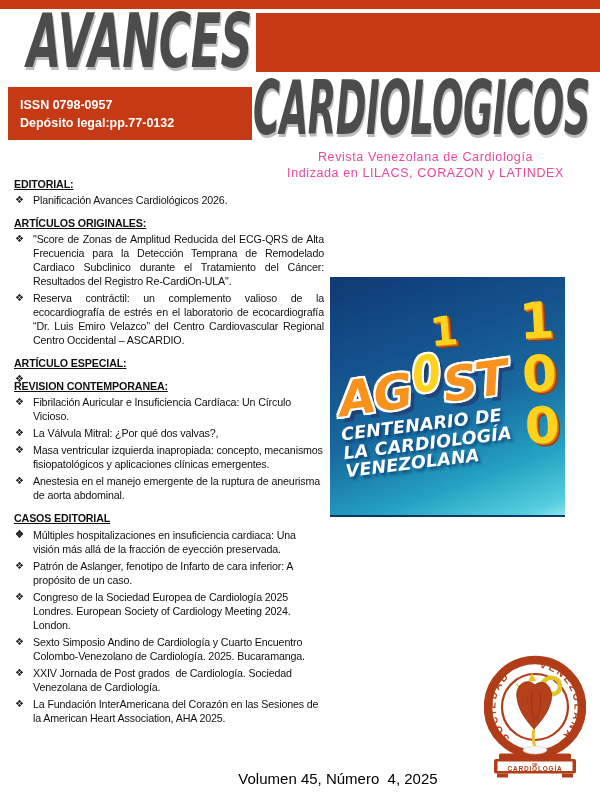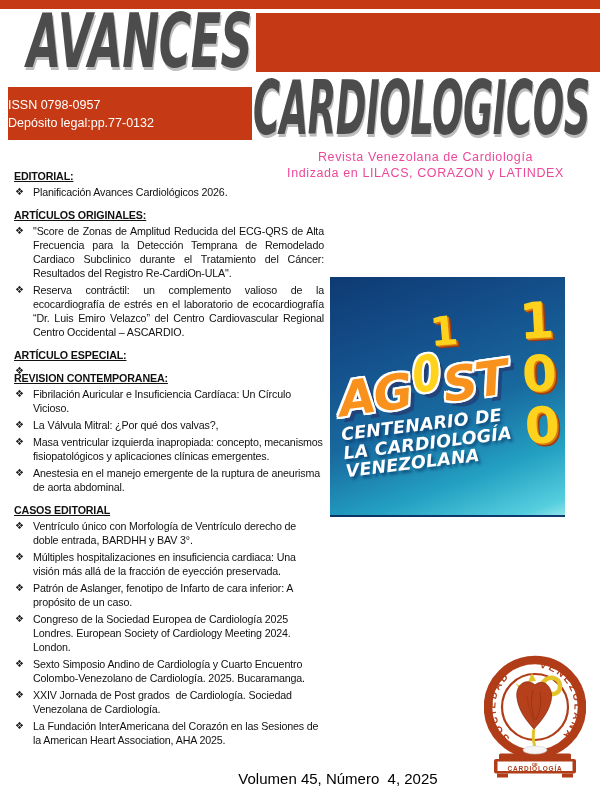--- a/index.html
+++ b/index.html
@@ -12,31 +12,31 @@
   .title{
     position:absolute;font-family:"DejaVu Sans",sans-serif;font-weight:bold;font-style:italic;
     color:#4c4c4c;line-height:1;white-space:nowrap;transform-origin:left top;
     text-shadow:2px 3px 0 #bdbdbd;
   }
   .title-avances{left:27px;top:4px;font-size:74px;letter-spacing:-1px;transform:scaleX(.60);}
   .title-cardio{left:253px;top:71px;font-size:74px;letter-spacing:-1px;transform:scaleX(.50);}
   .redblock-tr{position:absolute;left:256px;top:13px;width:344px;height:59px;background:#c53a14;}
   .redblock-left{
     position:absolute;left:8px;top:87px;width:244px;height:53px;background:#c53a14;
-    color:#fff;font-weight:normal;font-size:12.5px;line-height:1.45;
-    box-sizing:border-box;padding:9px 0 0 0;
+    color:#fff;font-weight:bold;font-size:12.5px;line-height:1.45;
+    box-sizing:border-box;padding:9px 0 0 12px;
   }
   .subtitle{
     position:absolute;left:253px;top:142px;width:345px;text-align:center;
     color:#ec4899;font-size:12.5px;line-height:1.25;letter-spacing:.6px;margin-top:8px;
   }
   
   .toc{position:absolute;left:14px;top:161px;width:310px;font-size:10.7px;line-height:14px;letter-spacing:-.15px;}
   .toc .heading{font-weight:bold;text-decoration:underline;margin:9px 0 2px 0;}
-  .toc .section:first-child .heading{margin-top:8px;}
+  .toc .section:first-child .heading{margin-top:16px;}
   .toc .item{position:relative;padding-left:19px;margin:1.5px 0 3px 0;}
   .toc .section:nth-of-type(2) .item{text-align:justify;}
   .toc .bullet{position:absolute;left:1px;top:0px;font-size:10px;color:#222;}
   
   .poster{
     position:absolute;left:330px;top:277px;width:235px;height:240px;overflow:hidden;
     background:linear-gradient(160deg,#0f3a72 0%,#14518d 30%,#18699f 55%,#23a0c2 78%,#55cede 95%,#8fe3ea 100%);
     border-bottom:2px solid rgba(10,45,90,.55);box-sizing:border-box;
   }
   .p-word{position:absolute;left:8px;top:86px;transform:rotate(-8deg);white-space:nowrap;}
@@ -102,21 +102,21 @@
     </div>
     <div class="section">
       <div class="heading">REVISION CONTEMPORANEA:</div>
       <div class="item"><span class="bullet">❖</span><span class="itext">Fibrilación Auricular e Insuficiencia Cardíaca: Un Círculo Vicioso.</span></div>
       <div class="item"><span class="bullet">❖</span><span class="itext">La Válvula Mitral: ¿Por qué dos valvas?,</span></div>
       <div class="item"><span class="bullet">❖</span><span class="itext">Masa ventricular izquierda inapropiada: concepto, mecanismos fisiopatológicos y aplicaciones clínicas emergentes.</span></div>
       <div class="item"><span class="bullet">❖</span><span class="itext">Anestesia en el manejo emergente de la ruptura de aneurisma de aorta abdominal.</span></div>
     </div>
     <div class="section">
       <div class="heading">CASOS EDITORIAL</div>
-      <div class="item"><span class="bullet">❖</span><span class="itext">Ventrículo único con Morfología de Ventrículo derecho de doble entrada, BARDHH y BAV 3°.</span></div>
+      <div class="item"><span class="bullet">❖</span></div>
       <div class="item"><span class="bullet">❖</span><span class="itext">Múltiples hospitalizaciones en insuficiencia cardiaca: Una visión más allá de la fracción de eyección preservada.</span></div>
       <div class="item"><span class="bullet">❖</span><span class="itext">Patrón de Aslanger, fenotipo de Infarto de cara inferior: A propósito de un caso.</span></div>
     </div>
     <div class="section">
       <div class="item"><span class="bullet">❖</span><span class="itext">Congreso de la Sociedad Europea de Cardiología 2025 Londres. European Society of Cardiology Meeting 2024. London.</span></div>
       <div class="item"><span class="bullet">❖</span><span class="itext">Sexto Simposio Andino de Cardiología y Cuarto Encuentro Colombo-Venezolano de Cardiología. 2025. Bucaramanga.</span></div>
       <div class="item"><span class="bullet">❖</span><span class="itext">XXIV Jornada de Post grados &nbsp;de Cardiología. Sociedad Venezolana de Cardiología.</span></div>
       <div class="item"><span class="bullet">❖</span><span class="itext">La Fundación InterAmericana del Corazón en las Sesiones de la American Heart Association, AHA 2025.</span></div>
     </div>
   </div>

